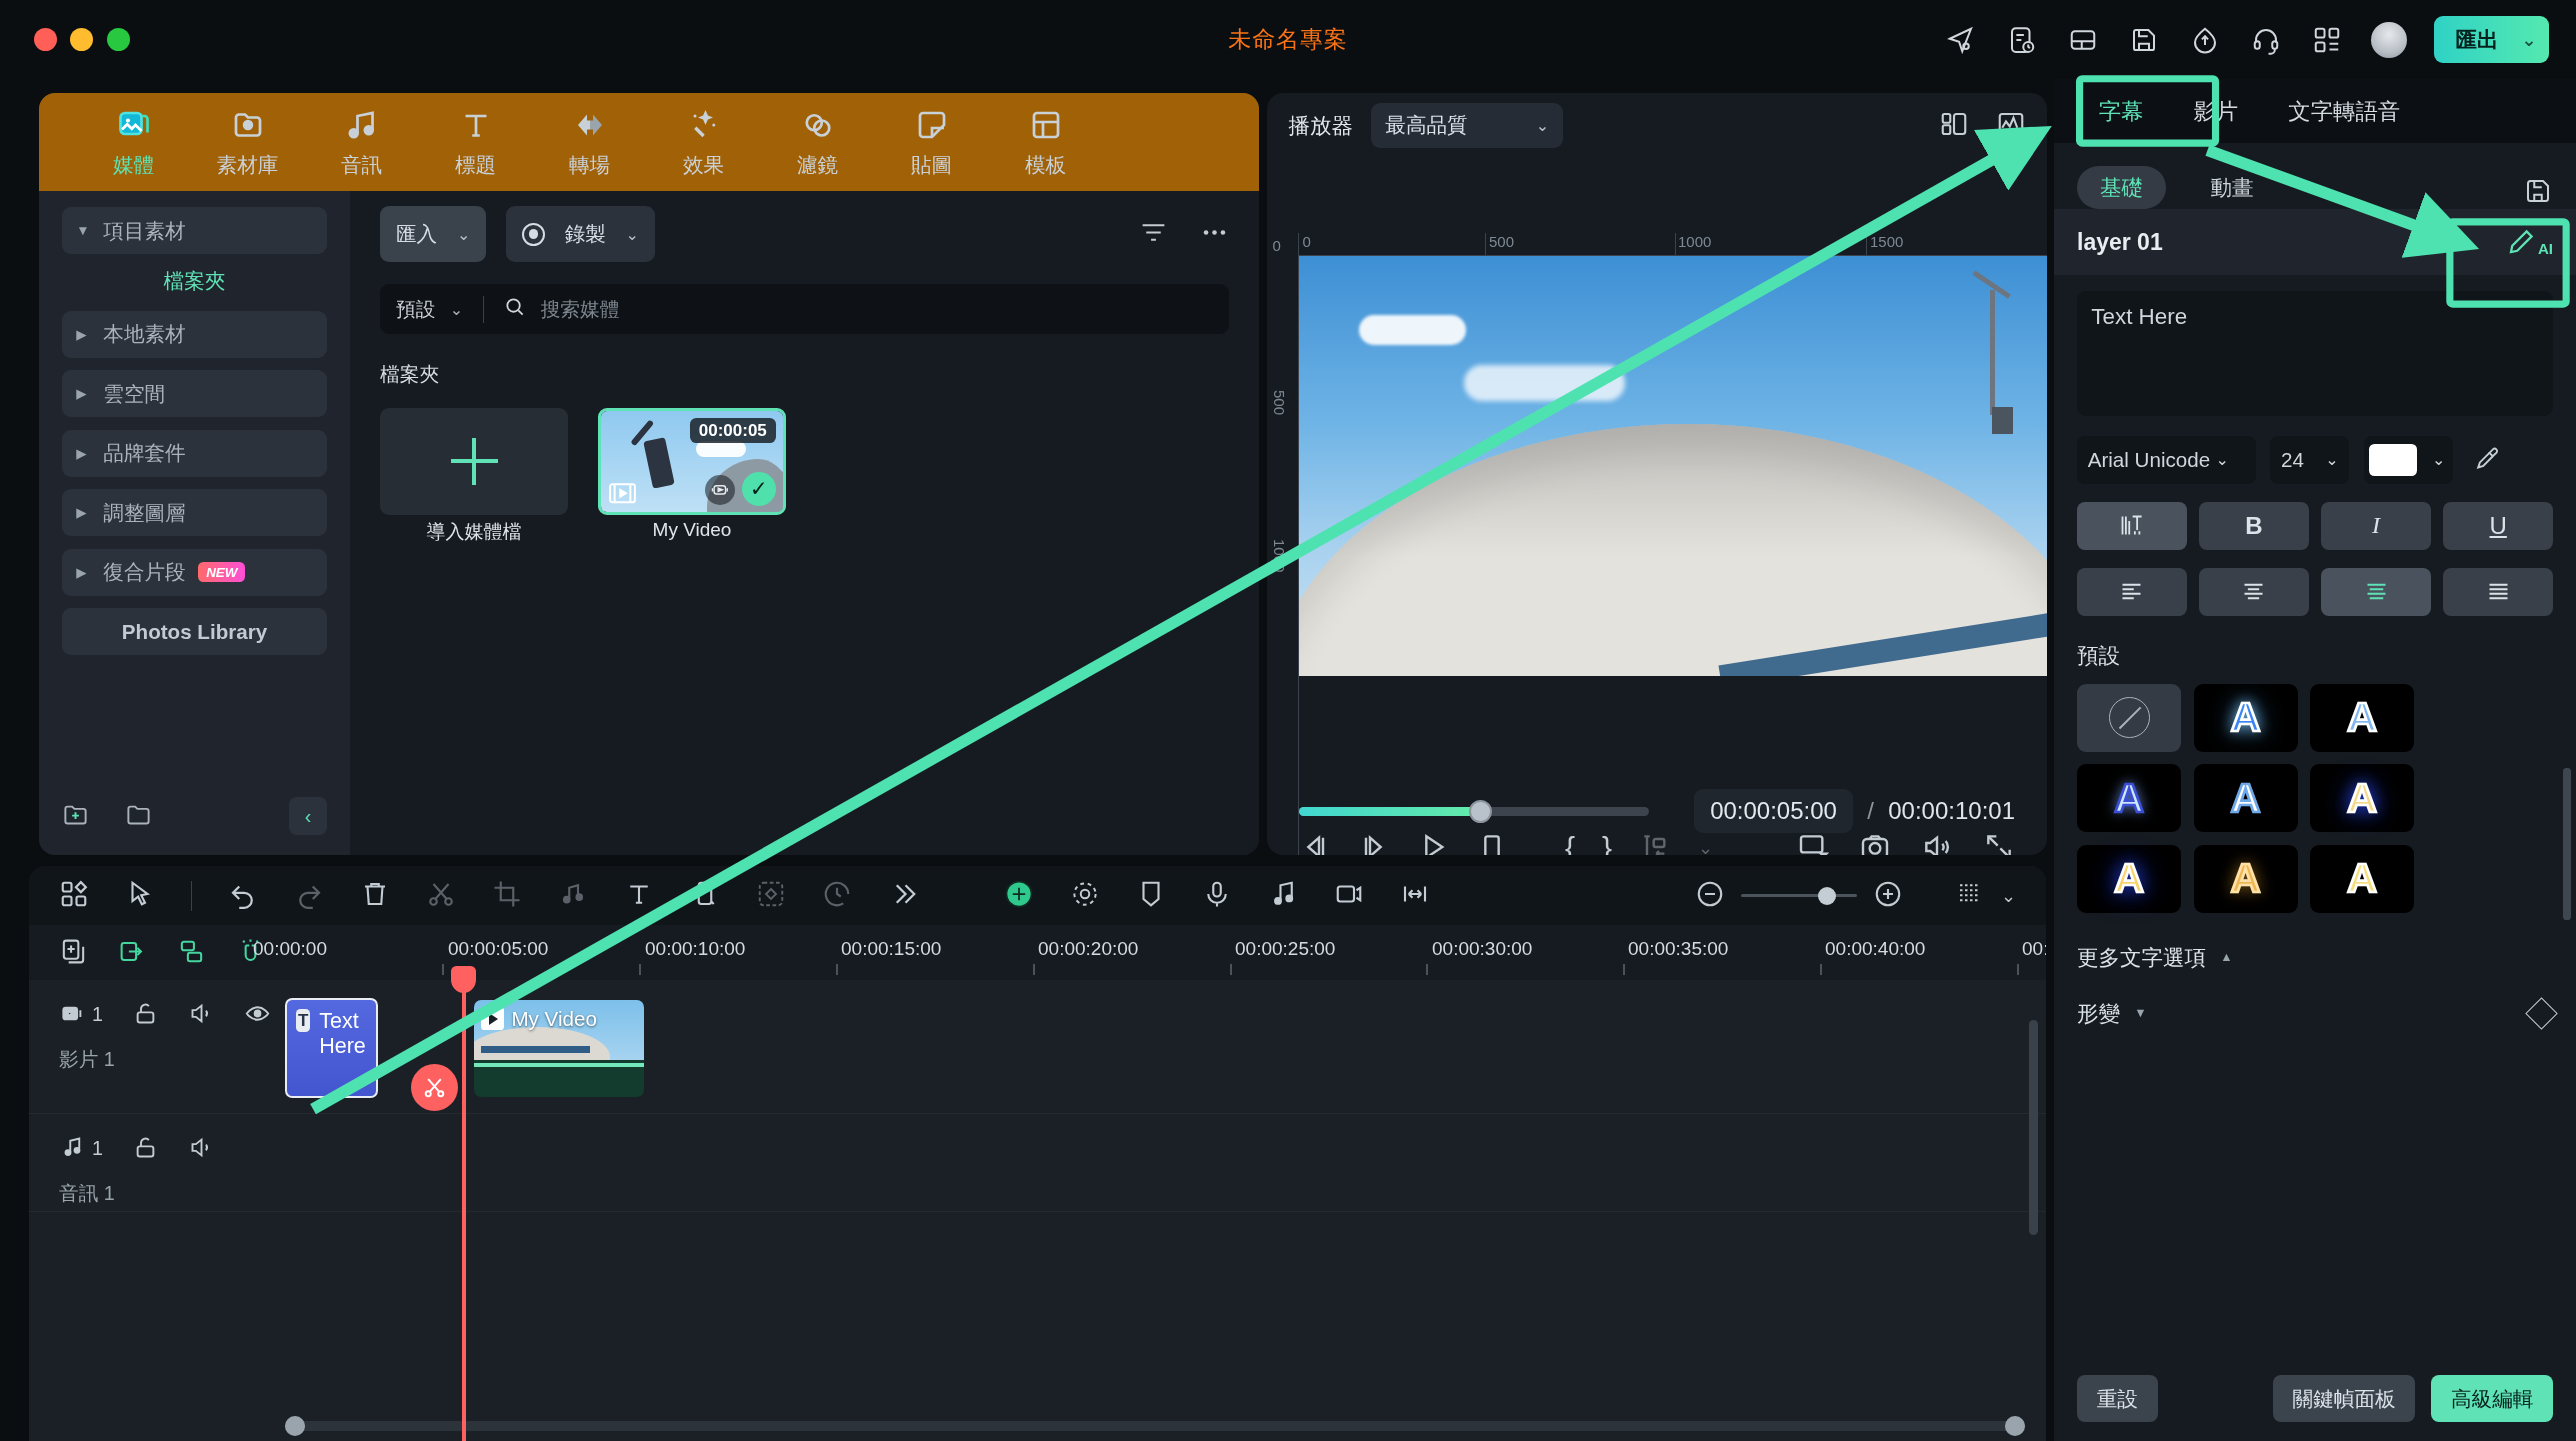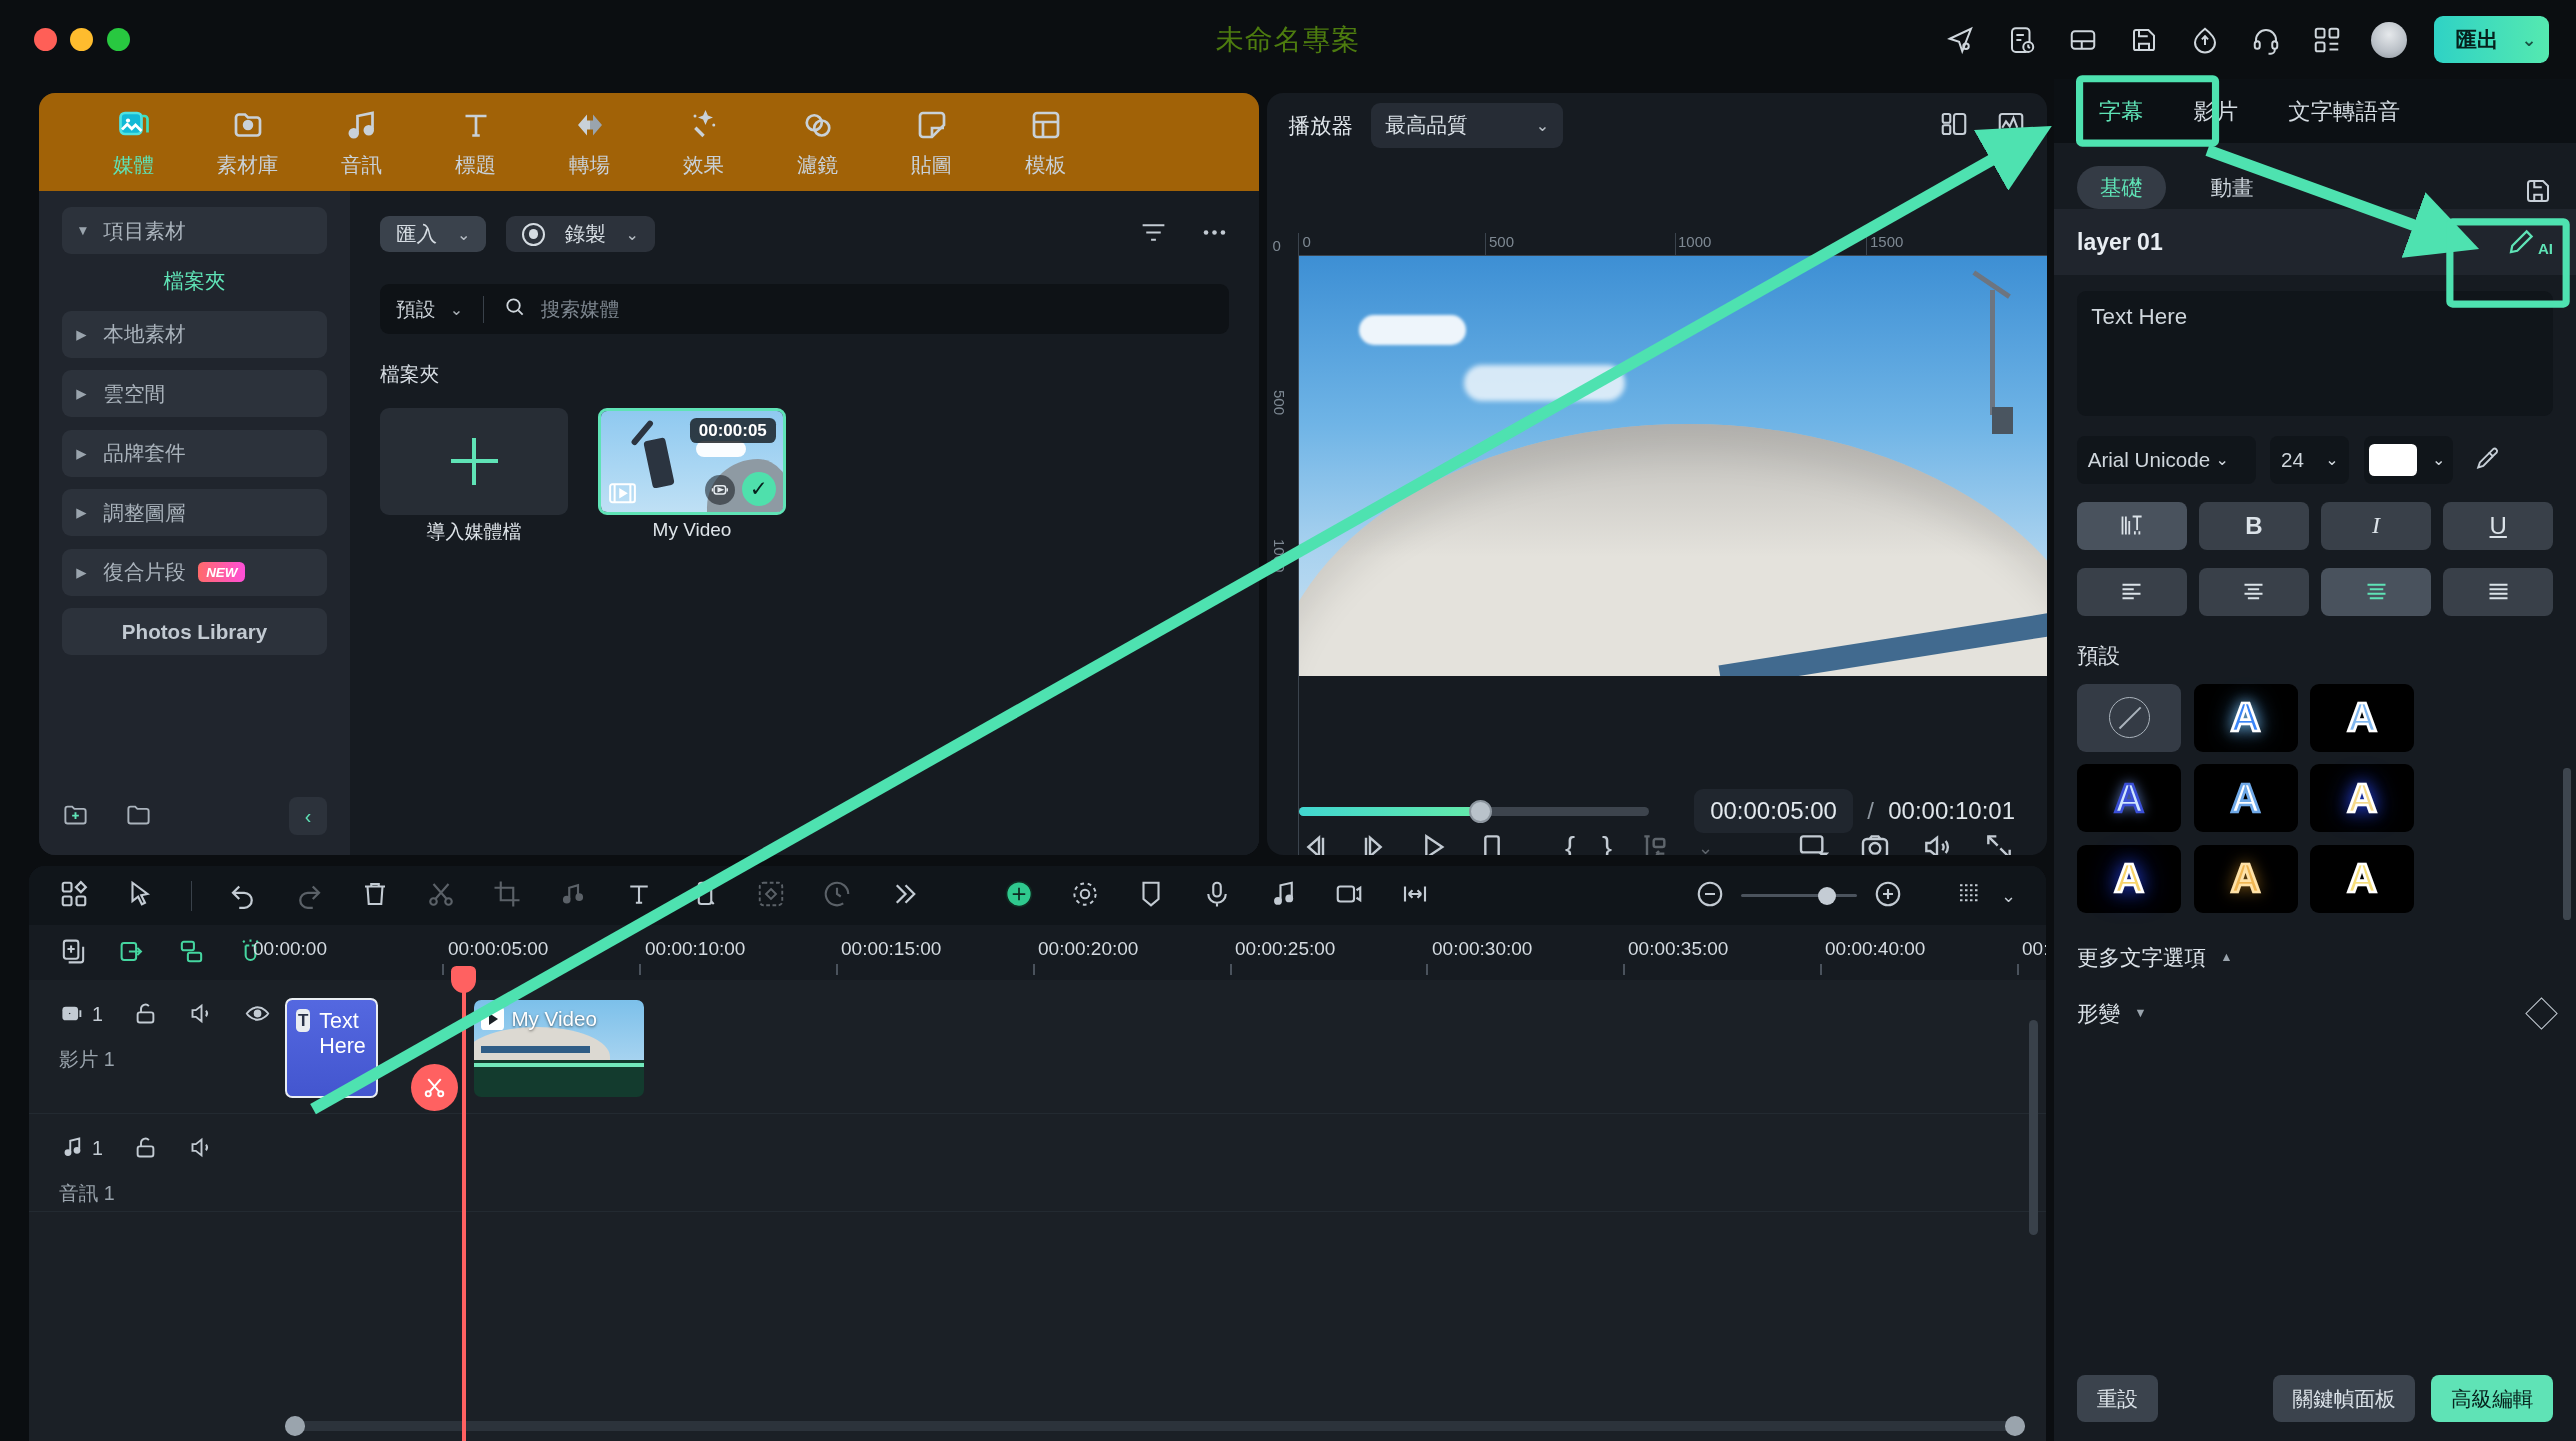--- a/index.html
+++ b/index.html
@@ -6,22 +6,22 @@
   html,body { width:2576px; height:1442px; background:#000; overflow:hidden;
     font-family:"Liberation Sans","DejaVu Sans",sans-serif; }
   .app { position:relative; width:2576px; height:1442px; background:#0b0e11; }
 
   
   .titlebar { position:absolute; left:0; top:0; width:2576px; height:79px;
     background:#0b0e11; display:flex; align-items:center; }
   .traffic { display:flex; gap:13.4px; margin-left:34px; }
   .tl { width:23px; height:23px; border-radius:50%; }
   .tl.r{background:#ff5f57;} .tl.y{background:#febc2e;} .tl.g{background:#28c840;}
-  .proj-title { position:absolute; left:0; right:0; text-align:center; color:#4d7c0f;
-    font-size:28px; letter-spacing:0.9px; }
+  .proj-title { position:absolute; left:0; right:0; text-align:center; color:#f97316;
+    font-size:23px; letter-spacing:0.9px; }
   .tb-right { position:absolute; right:27px; top:0; height:79px; display:flex;
     align-items:center; gap:27px; }
   .tb-ic { width:34px; height:34px; color:#cfd6dc; display:flex; align-items:center; justify-content:center; }
   .tb-ic svg { width:30px; height:30px; }
   .avatar { width:36px; height:36px; border-radius:50%;
     background:radial-gradient(circle at 50% 35%, #e6e9ec 0%, #b9bfc6 60%, #8d949c 100%); }
   .export-btn { display:flex; align-items:center; height:47px; border-radius:9px;
     background:linear-gradient(90deg,#2fd2c5 0%,#55e9b0 100%); color:#06201c;
     font-size:21.5px; padding:0 12.5px 0 21.5px; gap:23px; font-weight:600; }
   .export-btn .cv { font-size:18px; opacity:.75; }
@@ -50,21 +50,21 @@
     padding:2.7px 8px; border-radius:5.4px; }
   .tree-foot { position:absolute; left:23px; right:23px; bottom:19.7px; display:flex;
     align-items:center; gap:36px; color:#aab3bc; }
   .tree-foot svg{width:27px;height:27px;}
   .collapse { margin-left:auto; width:38px; height:38px; border-radius:8px; background:#2c323b;
     display:flex; align-items:center; justify-content:center; color:#5fe3b6; font-size:19.7px; }
 
   
   .mediacol { position:absolute; left:311px; top:98px; right:0; bottom:0; background:#161b21; }
   .media-top { height:86px; display:flex; align-items:center; padding:0 30px; gap:19.7px; }
-  .pill { height:36px; border-radius:9px; background:#2c323b; display:flex; align-items:center;
+  .pill { height:56px; border-radius:9px; background:#2c323b; display:flex; align-items:center;
     color:#d5dce2; font-size:20.6px; padding:0 16px; gap:19.7px; }
   .pill.flat { background:#3a424c; }
   .pill .cv { font-size:16px; opacity:.8; }
   .pill .recdot { width:23px;height:23px;border-radius:50%;border:2.7px solid #d5dce2;
     display:flex;align-items:center;justify-content:center;}
   .pill .recdot i{width:9.8px;height:9.8px;border-radius:50%;background:#d5dce2;display:block;}
   .mt-right { margin-left:auto; display:flex; align-items:center; gap:32px; color:#c3cbd3; }
   .mt-right svg{width:29px;height:29px;}
   .searchbar { margin:7.2px 30px 0 30px; height:50px; background:#0e1216; border-radius:9px;
     display:flex; align-items:center; padding:0 16px; gap:14.3px; color:#cfd6dc; font-size:19.7px; }

